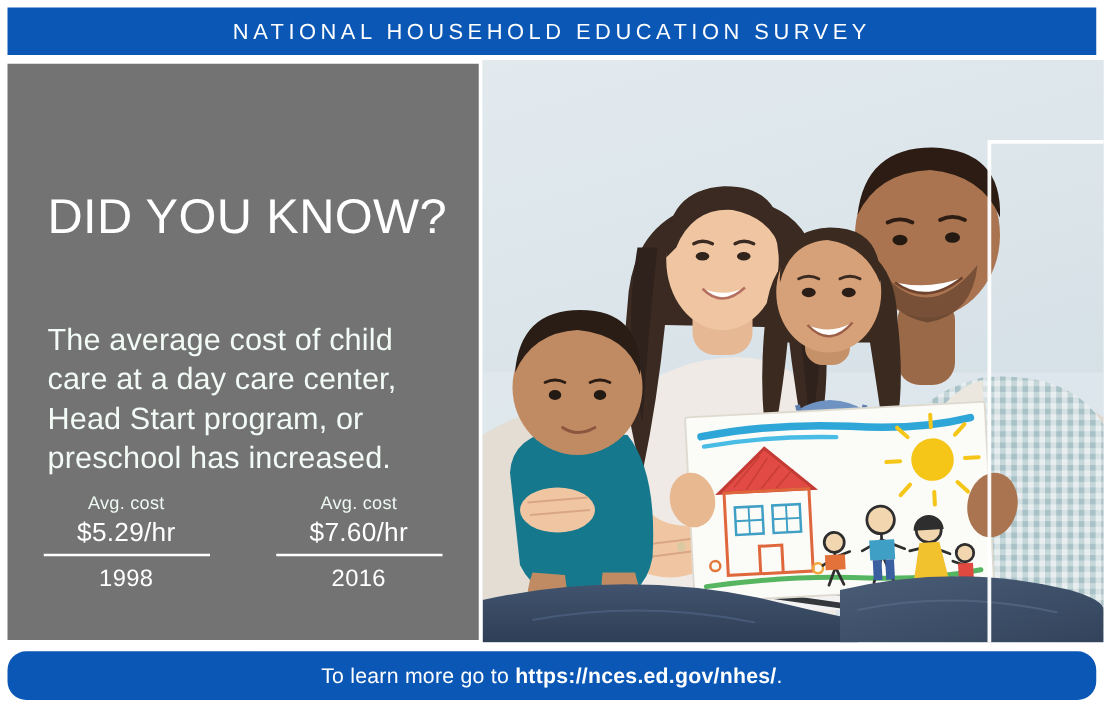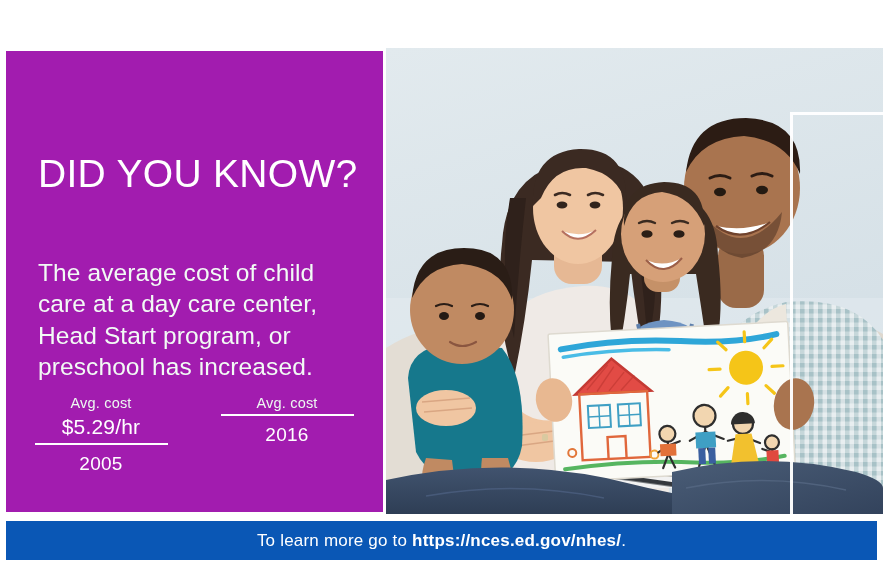--- a/index.html
+++ b/index.html
@@ -17,21 +17,21 @@
     display:flex;align-items:center;justify-content:center;
   }
   .header-title{
     color:#ffffff;font-size:17.5px;font-weight:400;
     letter-spacing:3.6px;white-space:nowrap;
   }
 
   
   .green-panel{
     position:absolute;left:6px;top:51px;width:377px;height:461px;
-    background:#a21caf;
+    background:#737373;
   }
   .headline{
     position:absolute;left:32px;top:103px;
     color:#ffffff;font-size:39px;font-weight:400;letter-spacing:0.3px;
     line-height:1;white-space:nowrap;
   }
   .body-copy{
     position:absolute;left:32px;top:190px;width:330px;
     color:#f2fbf5;font-size:24.5px;font-weight:400;
     line-height:1.28;letter-spacing:0.1px;margin-top:16px;
@@ -67,46 +67,50 @@
   .photo svg{display:block;width:497px;height:466px;}
   .photo-frame{
     position:absolute;left:404px;top:64px;width:458px;height:433px;
     border:3px solid rgba(255,255,255,0.96);
     box-sizing:border-box;pointer-events:none;
   }
 
   
   .footer-bar{
     position:absolute;left:6px;top:521px;width:871px;height:39px;
-    background:#0a57b5;display:flex;align-items:center;justify-content:center;
+    background:#0a57b5;display:flex;align-items:center;justify-content:center;border-radius:15px;
   }
   .footer-text{
     color:#ffffff;font-size:17px;font-weight:400;letter-spacing:0.2px;
   }
   .footer-url{font-weight:700;}
 </style>
 </head>
 <body>
 
 <div class="canvas">
 
+  <div class="header-bar">
+    <div class="header-title">NATIONAL HOUSEHOLD EDUCATION SURVEY</div>
+  </div>
 
   <div class="green-panel">
     <div class="headline">DID YOU KNOW?</div>
     <div class="body-copy">The average cost of child care at a day care center, Head Start program, or preschool has increased.</div>
 
     <div class="stats">
       <div class="stat">
         <div class="stat-label">Avg. cost</div>
         <div class="stat-value">$5.29/hr</div>
         <div class="stat-rule"></div>
-        <div class="stat-year">2005</div>
+        <div class="stat-year">1998</div>
       </div>
       <div class="stat">
         <div class="stat-label">Avg. cost</div>
+        <div class="stat-value">$7.60/hr</div>
         <div class="stat-rule"></div>
         <div class="stat-year">2016</div>
       </div>
     </div>
   </div>
 
   <div class="photo">
     <svg viewBox="0 0 497 466" xmlns="http://www.w3.org/2000/svg">
       <defs>
         <linearGradient id="wallg" x1="0" y1="0" x2="0.3" y2="1">

